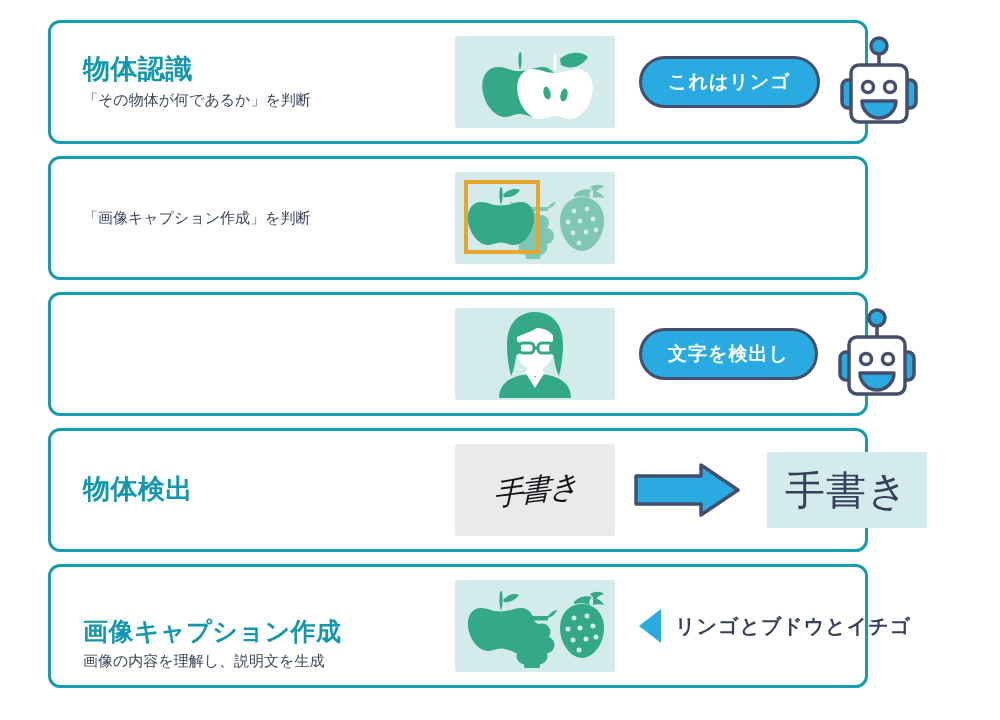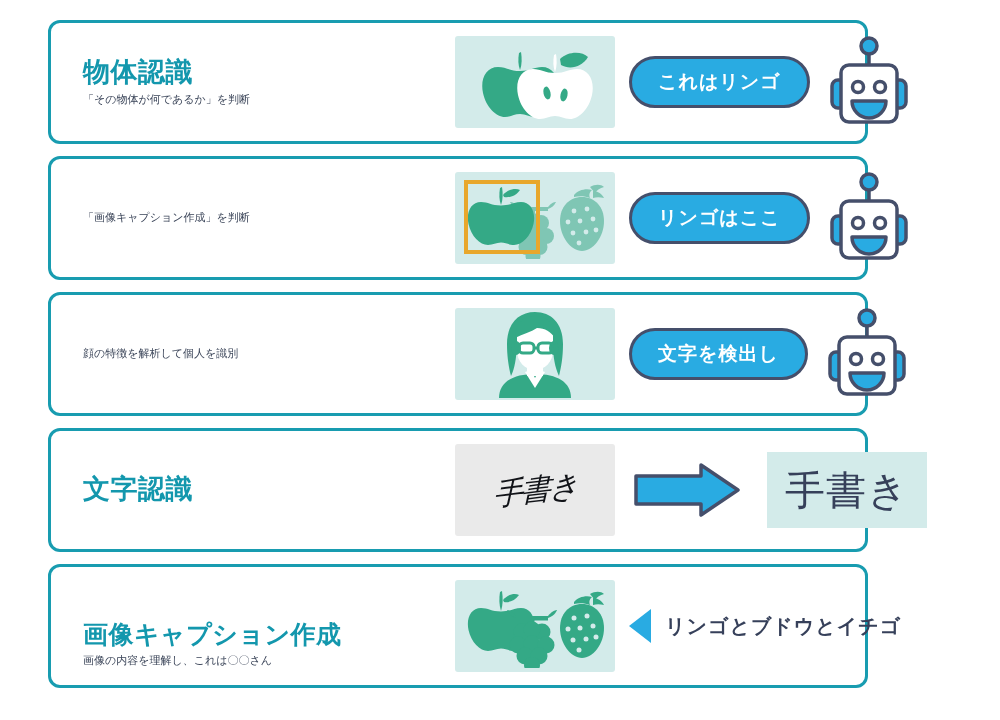--- a/index.html
+++ b/index.html
@@ -47,21 +47,21 @@
     color: #1397AD;
     font-size: 27px;
     font-weight: bold;
     letter-spacing: 0.5px;
     line-height: 1.1;
     white-space: nowrap;
   }
   .card-title.smaller { font-size: 25px; margin-top: 36px; }
   .card-sub {
     color: #3B4559;
-    font-size: 11px;
+    font-size: 15px;
     line-height: 1.2;
     letter-spacing: 0px;
     white-space: nowrap;
   }
 
   
   .tile {
     flex: 0 0 auto;
     width: 160px;
     height: 92px;
@@ -73,21 +73,21 @@
     position: relative;
   }
   .tile.gray { background: #EAEAEA; }
 
   
   .right {
     flex: 1 1 auto;
     display: flex;
     align-items: center;
     justify-content: flex-start;
-    padding-left: 14px;
+    padding-left: 24px;
     height: 100%;
     position: relative;
   }
 
   
   .bubble-wrap {
     display: flex;
     align-items: center;
     gap: 0px;
   }
@@ -264,40 +264,24 @@
         <g>
           <path d="M19 25 C9 25 4 35 6.5 47 C9 59 18 68 26 68 C31 68 34 65.5 39 65.5 C44 65.5 47 68 52 68 C60 68 69 59 71.5 47 C74 35 69 25 59 25 C52 25 48.5 28.5 39 28.5 C29.5 28.5 26 25 19 25 Z" fill="#34A986"></path>
           <path d="M38 11 C37 17 37 23 39 28 C41 23 41 16 40 10 Z" fill="#34A986"></path>
           <path d="M41 18 C46 12 54 11 58 13 C54 19 47 21 42 20 Z" fill="#34A986"></path>
         </g>
 
         <rect x="4" y="5" width="72" height="70" fill="none" stroke="#E8A72C" stroke-width="4"></rect>
       </svg>
     </div>
 
-    <div class="right">
-      <div class="bubble-wrap">
-        <div class="bubble">リンゴはここ</div>
-        <svg class="robot" viewBox="0 0 86 92">
-          <line x1="43" y1="14" x2="43" y2="30" stroke="#454F6B" stroke-width="3.5"></line>
-          <circle cx="43" cy="10" r="8" fill="#29ABE2" stroke="#454F6B" stroke-width="3.5"></circle>
-          <rect x="6" y="44" width="13" height="28" rx="6" fill="#29ABE2" stroke="#454F6B" stroke-width="3.5"></rect>
-          <rect x="67" y="44" width="13" height="28" rx="6" fill="#29ABE2" stroke="#454F6B" stroke-width="3.5"></rect>
-          <rect x="15" y="29" width="56" height="57" rx="8" fill="#ffffff" stroke="#454F6B" stroke-width="3.5"></rect>
-          <circle cx="32" cy="51" r="5.5" fill="#ffffff" stroke="#454F6B" stroke-width="3.5"></circle>
-          <circle cx="54" cy="51" r="5.5" fill="#ffffff" stroke="#454F6B" stroke-width="3.5"></circle>
-          <path d="M26 65 H60 A17 17 0 0 1 26 65 Z" fill="#29ABE2" stroke="#454F6B" stroke-width="3.5" stroke-linejoin="round"></path>
-        </svg>
-      </div>
-    </div>
   </div>
 
   <div class="card">
     <div class="textcol">
-      <div class="card-sub">顔の特徴を解析して個人を識別</div>
     </div>
 
     <div class="tile">
       <svg width="92" height="88" viewBox="0 0 92 88">
 
         <path d="M10 88 C10 72 24 64 46 64 C68 64 82 72 82 88 Z" fill="#34A986"></path>
         <path d="M36 62 L46 78 L56 62 L50 60 L46 68 L42 60 Z" fill="#ffffff"></path>
         <path d="M38 63 L46 88 L54 63 L50 61 L46 72 L42 61 Z" fill="#D3EBEA" opacity="0.0"></path>
 
         <path d="M38 52 h16 v14 h-16 z" fill="#ffffff"></path>
@@ -333,41 +317,41 @@
           <circle cx="32" cy="51" r="5.5" fill="#ffffff" stroke="#454F6B" stroke-width="3.5"></circle>
           <circle cx="54" cy="51" r="5.5" fill="#ffffff" stroke="#454F6B" stroke-width="3.5"></circle>
           <path d="M26 65 H60 A17 17 0 0 1 26 65 Z" fill="#29ABE2" stroke="#454F6B" stroke-width="3.5" stroke-linejoin="round"></path>
         </svg>
       </div>
     </div>
   </div>
 
   <div class="card">
     <div class="textcol">
-      <div class="card-title">文字認識</div>
+      <div class="card-title">物体検出</div>
     </div>
 
     <div class="tile gray">
       <span class="hand-text">手書き</span>
     </div>
 
     <div class="ocr-right">
       <svg class="big-arrow" viewBox="0 0 108 56">
         <path d="M3 14 H68 V3 L105 28 L68 53 V42 H3 Z" fill="#29ABE2" stroke="#454F6B" stroke-width="3.5" stroke-linejoin="round"></path>
       </svg>
       <div class="out-tile">
         <span class="out-text">手書き</span>
       </div>
     </div>
   </div>
 
   <div class="card">
     <div class="textcol">
       <div class="card-title smaller">画像キャプション作成</div>
-      <div class="card-sub">画像の内容を理解し、これは〇〇さん</div>
+      <div class="card-sub">画像の内容を理解し、説明文を生成</div>
     </div>
 
     <div class="tile">
       <svg width="146" height="84" viewBox="0 0 146 84">
 
         <g fill="#34A986">
           <path d="M19 24 C9 24 4 34 6.5 46 C9 58 18 67 26 67 C31 67 34 64.5 39 64.5 C44 64.5 47 67 52 67 C60 67 69 58 71.5 46 C74 34 69 24 59 24 C52 24 48.5 27.5 39 27.5 C29.5 27.5 26 24 19 24 Z"></path>
           <path d="M38 8 C37 14 37 21 39 27 C41 21 41 14 40 7 Z"></path>
           <path d="M41 16 C46 10 53 9 57 11 C53 17 46 19 42 18 Z"></path>
         </g>

